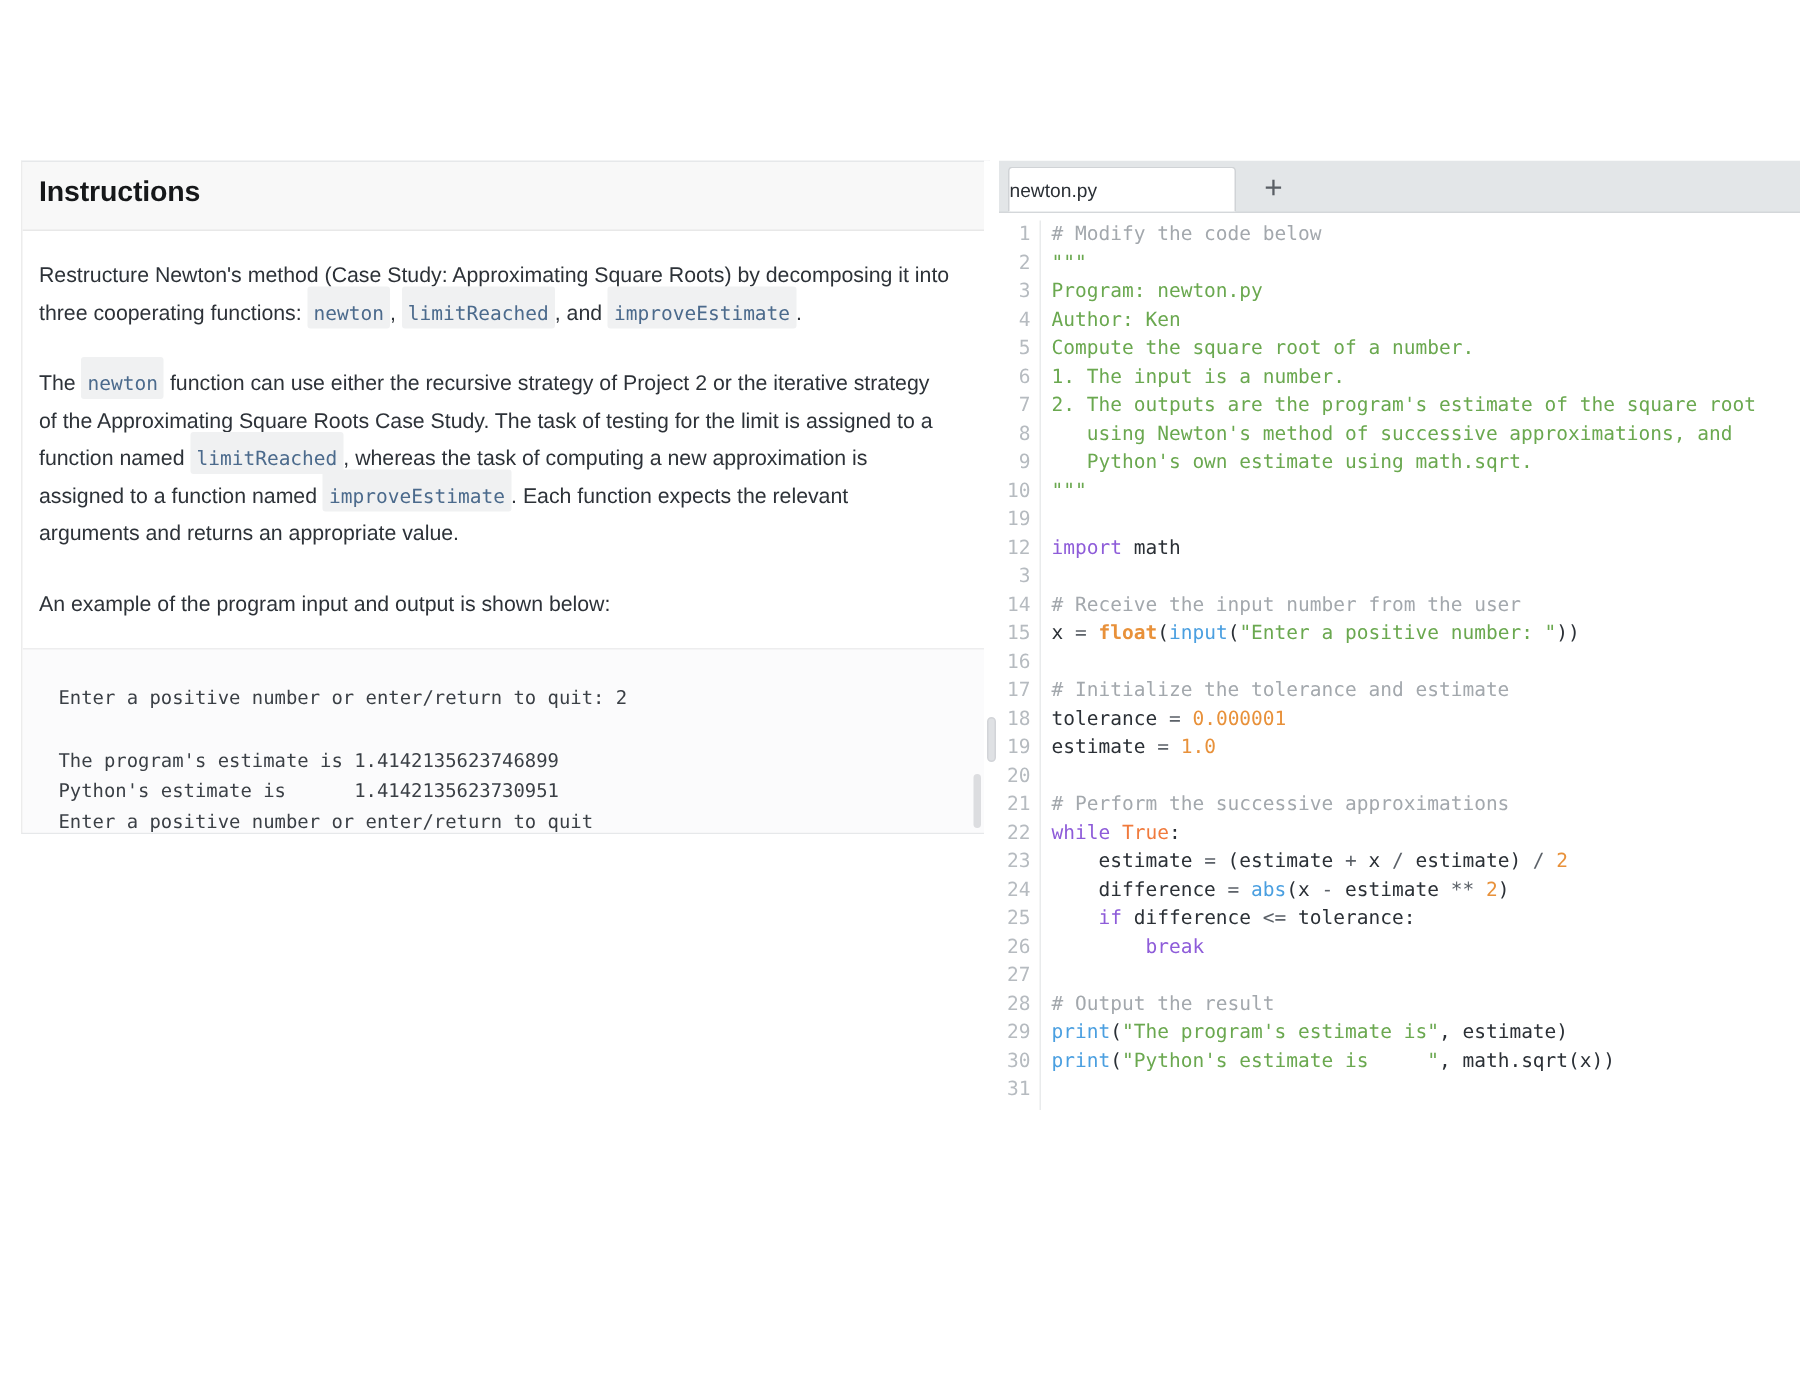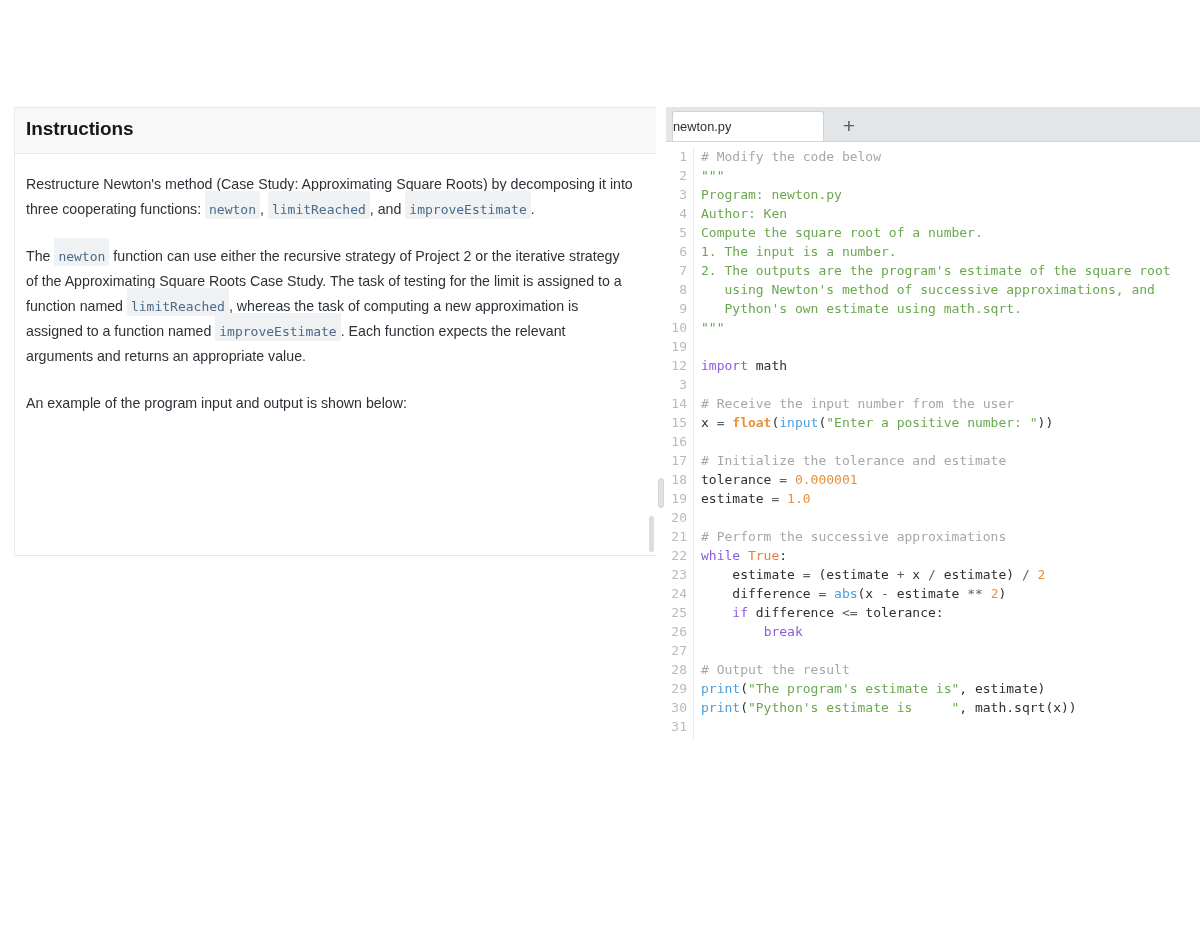--- a/index.html
+++ b/index.html
@@ -183,20 +183,25 @@
   <section id="instructions-panel">
     <div id="instructions-header">
       <h1 id="instructions-title">Instructions</h1>
     </div>
     <div id="instructions-body">
       <div id="paragraphs-container">
           <p class="para">Restructure Newton's method (Case Study: Approximating Square Roots) by decomposing it into three cooperating functions: <code class="inline">newton</code>, <code class="inline">limitReached</code>, and <code class="inline">improveEstimate</code>.</p>
           <p class="para">The <code class="inline">newton</code> function can use either the recursive strategy of Project 2 or the iterative strategy of the Approximating Square Roots Case Study. The task of testing for the limit is assigned to a function named <code class="inline">limitReached</code>, whereas the task of computing a new approximation is assigned to a function named <code class="inline">improveEstimate</code>. Each function expects the relevant arguments and returns an appropriate value.</p>
           <p class="para">An example of the program input and output is shown below:</p>
         </div>
+      <pre id="example-block">Enter a positive number or enter/return to quit: 2
+
+The program's estimate is 1.4142135623746899
+Python's estimate is      1.4142135623730951
+Enter a positive number or enter/return to quit</pre>
       <div id="instr-scroll-track">
         <div id="instr-scroll-thumb"></div>
       </div>
     </div>
   </section>
 
   <div id="splitter">
     <div id="splitter-handle"></div>
   </div>
 

